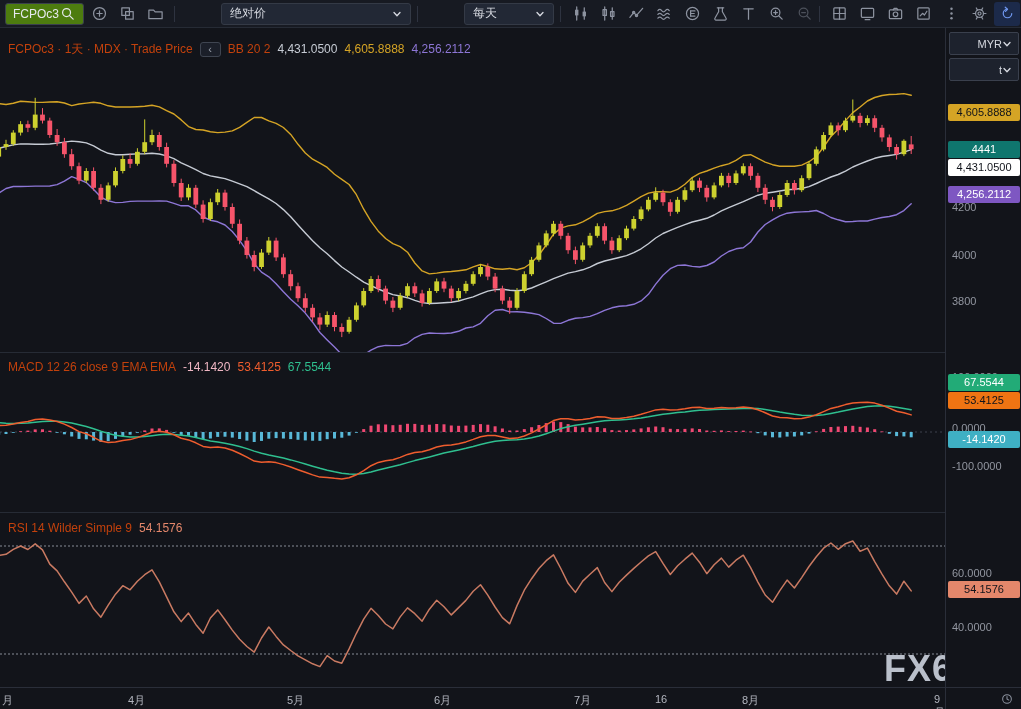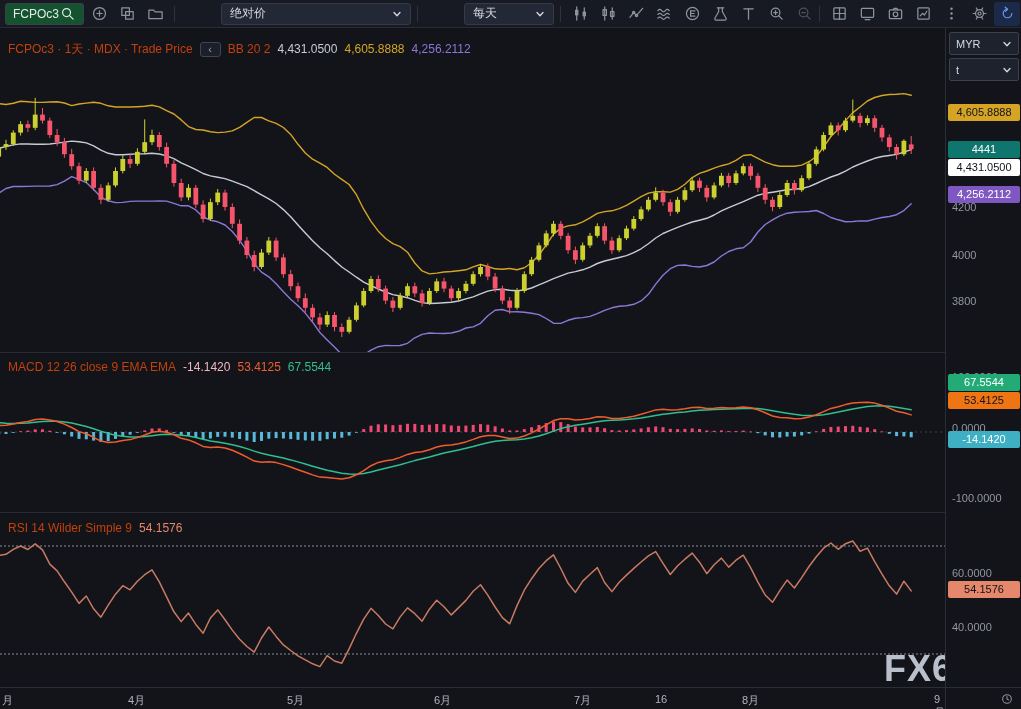--- a/index.html
+++ b/index.html
@@ -4,21 +4,21 @@
 <style>
   *{margin:0;padding:0;box-sizing:border-box;}
   html,body{width:1021px;height:709px;overflow:hidden;background:#0d0f14;
     font-family:"Liberation Sans","DejaVu Sans",sans-serif;color:#d1d4dc;}
   #app{position:relative;width:1021px;height:709px;background:#12141a;overflow:hidden;}
 
   
   .toolbar{position:absolute;top:0;left:0;width:1021px;height:28px;background:#171a22;
     border-bottom:1px solid #262b35;display:flex;align-items:center;padding:0 5px;gap:2px;z-index:40;}
   .sym-box{display:flex;align-items:center;justify-content:space-between;width:120px;height:22px;
-    padding:0 7px;background:#14532d;border:1px solid #3a404d;border-radius:3px;font-size:12px;color:#e6e9ee;}
+    padding:0 7px;background:#4d7c0f;border:1px solid #3a404d;border-radius:3px;font-size:12px;color:#e6e9ee;}
   .tb-btn{width:26px;height:24px;display:flex;align-items:center;justify-content:center;color:#8d93a0;border-radius:3px;flex:none;}
   .tb-btn.dim{opacity:.45;}
   .tb-btn.accent{color:#6f97ef;background:#1c2a4a;}
   .tb-dd{display:flex;align-items:center;justify-content:space-between;height:22px;background:#222835;
     border:1px solid #343a46;border-radius:3px;padding:0 8px;font-size:12px;color:#d6d9e0;flex:none;margin-left:40px;}
   .tb-sep{width:1px;height:16px;background:#2e3340;margin:0 4px;flex:none;}
   .tb-logo{font-size:13px;font-weight:800;color:#f0f3f8;padding:0 6px;letter-spacing:.5px;}
   .ic{width:17px;height:17px;stroke:currentColor;fill:none;stroke-width:1.3;stroke-linecap:round;stroke-linejoin:round;display:block;}
   .ic.sm{width:10px;height:10px;}
 
@@ -29,21 +29,21 @@
   .legend{position:absolute;left:8px;display:flex;align-items:center;gap:7px;font-size:12px;
     white-space:nowrap;z-index:10;line-height:15px;}
   .lg-title{color:#c2410c;}
   .collapse-btn{display:inline-flex;align-items:center;justify-content:center;width:21px;height:15px;
     border:1px solid #3f4551;border-radius:3px;font-size:11px;color:#9aa0ab;background:#1b1f29;}
 
   
   .axis-col{position:absolute;left:945px;top:28px;width:76px;height:681px;border-left:1px solid #2a2e39;
     background:#12141a;z-index:20;}
   .scale-dd{position:absolute;left:3px;width:70px;height:23px;background:#1d222d;border:1px solid #3a404d;
-    border-radius:2px;display:flex;align-items:center;justify-content:space-between;padding:0 6px;
+    border-radius:2px;display:flex;align-items:center;justify-content:flex-end;padding:0 6px;
     font-size:11px;color:#d6d9e0;}
   .axis-label{position:absolute;left:6px;font-size:11px;color:#9296a0;}
   .badge{position:absolute;left:2px;width:72px;height:17px;line-height:17px;text-align:center;
     font-size:11px;border-radius:2px;color:#ffffff;}
   .badge.dk{color:#10131a;}
   .axis-corner{position:absolute;left:0;top:659px;width:76px;height:22px;border-top:1px solid #2a2e39;
     display:flex;align-items:center;justify-content:flex-end;padding-right:8px;color:#8d93a0;}
 
   
   .time-axis{position:absolute;left:0;top:687px;width:945px;height:22px;border-top:1px solid #2a2e39;
@@ -662,21 +662,21 @@
 
     <div class="axis-label" style="top:173px">4200</div>
     <div class="axis-label" style="top:221px">4000</div>
     <div class="axis-label" style="top:267px">3800</div>
 
     <div class="axis-label" style="top:343px">100.0000</div>
     <div class="badge" style="top: 346px; background: rgb(34, 171, 119);">67.5544</div>
     <div class="badge dk" style="top: 364px; background: rgb(239, 116, 19);">53.4125</div>
     <div class="axis-label" style="top:394px">0.0000</div>
     <div class="badge" style="top: 403px; background: rgb(63, 176, 196);">-14.1420</div>
-    <div class="axis-label" style="top:464px">-100.0000</div>
+    <div class="axis-label" style="top:432px">-100.0000</div>
 
     <div class="axis-label" style="top:539px">60.0000</div>
     <div class="badge dk" style="top: 553px; background: rgb(228, 135, 107);">54.1576</div>
     <div class="axis-label" style="top:593px">40.0000</div>
 
     <div class="axis-corner">
       <svg class="ic" style="width:14px;height:14px" viewBox="0 0 18 18">
           <circle cx="9" cy="9" r="5.6"></circle>
           <polyline points="9,5.8 9,9 11.4,10.4"></polyline>
         </svg>

